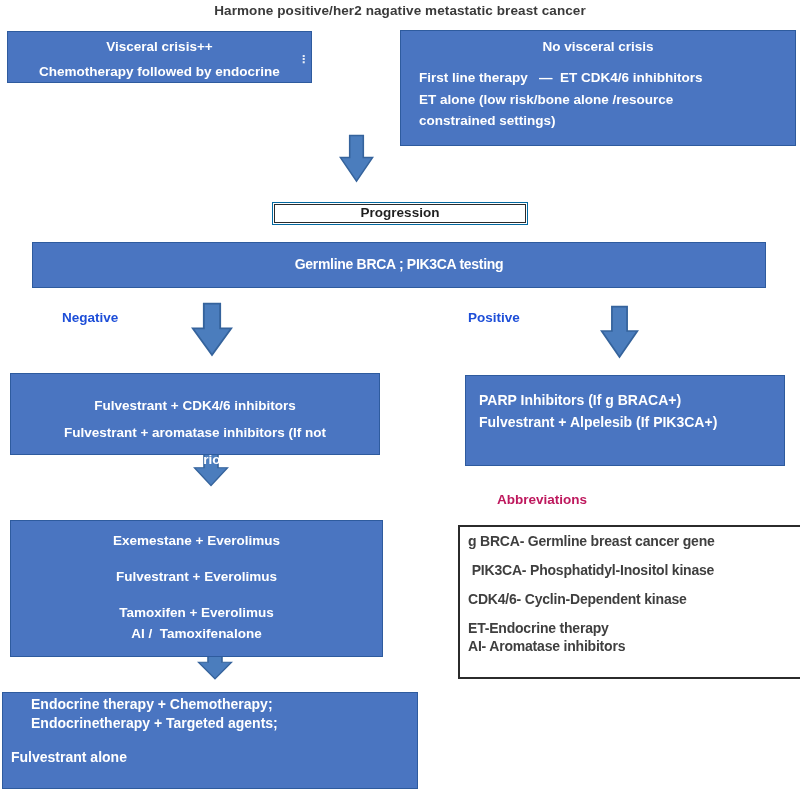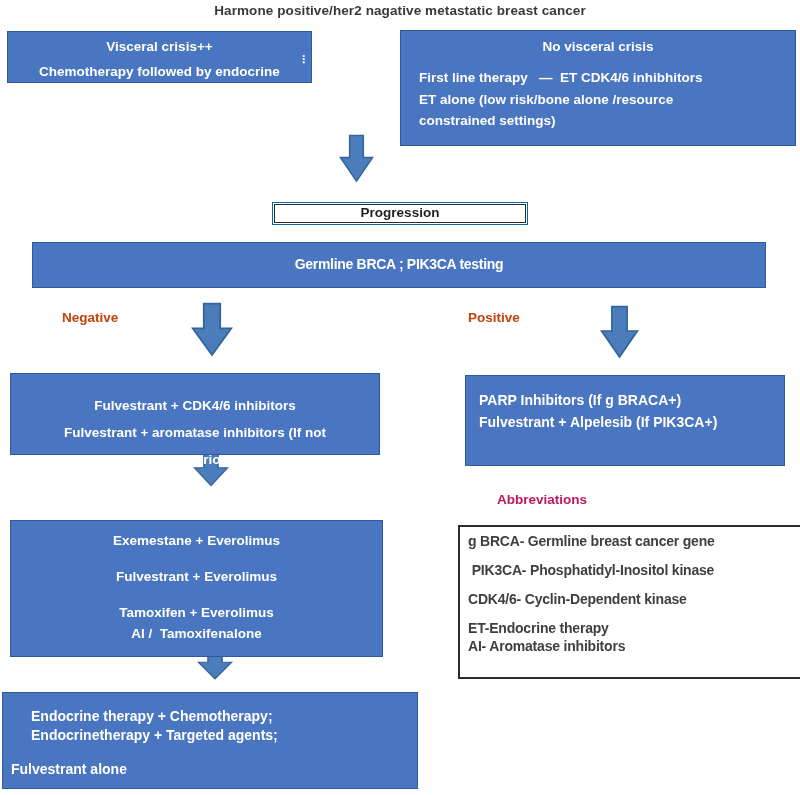--- a/index.html
+++ b/index.html
@@ -69,21 +69,21 @@
   .box-progression::before {
     content: ""; position: absolute; inset: 1px;
     border: 1.6px solid #2b2b2b;
     pointer-events: none;
   }
 
   .box-germline { left: 32px; top: 242px; width: 734px; height: 46px; }
   .box-germline .ctr { margin-top: 13px; font-size: 14px; letter-spacing: -0.3px; }
 
   .branch-label {
-    font-size: 13.5px; font-weight: 700; color: #c2410c;
+    font-size: 13.5px; font-weight: 700; color: #1d4ed8;
   }
   .label-negative { left: 62px; top: 310px; }
   .label-positive { left: 468px; top: 310px; }
 
   .box-fulvestrant { left: 10px; top: 373px; width: 370px; height: 82px; padding-top: 18px; }
   .box-fulvestrant .ln { line-height: 27px; }
 
   .box-parp { left: 465px; top: 375px; width: 320px; height: 91px; padding: 13px 6px 0 13px; font-size: 14px; }
   .box-parp .ln { line-height: 22px; text-align: left; }
 
@@ -102,21 +102,21 @@
     background: #ffffff;
     border: 2px solid #2b2b2b;
     color: #3f3f3f; font-weight: 700; font-size: 14px;
     padding: 5px 4px 0 8px;
     letter-spacing: -0.2px;
     z-index: 1;
   }
   .abbrev-box .item { line-height: 18px; }
   .abbrev-box .gap  { margin-top: 11px; }
 
-  .box-final { left: 2px; top: 692px; width: 416px; height: 97px; padding-top: 14px; font-size: 14px; }
+  .box-final { left: 2px; top: 692px; width: 416px; height: 97px; padding-top: 2px; font-size: 14px; }
   .box-final .ln { text-align: left; line-height: 19px; padding-left: 28px; }
   .box-final .l3 { padding-left: 8px; margin-top: 15px; }
 </style>
 </head>
 <body>
 
 <div id="canvas">
 
   <div class="abs flow-title">Harmone positive/her2 nagative metastatic breast cancer</div>
 

